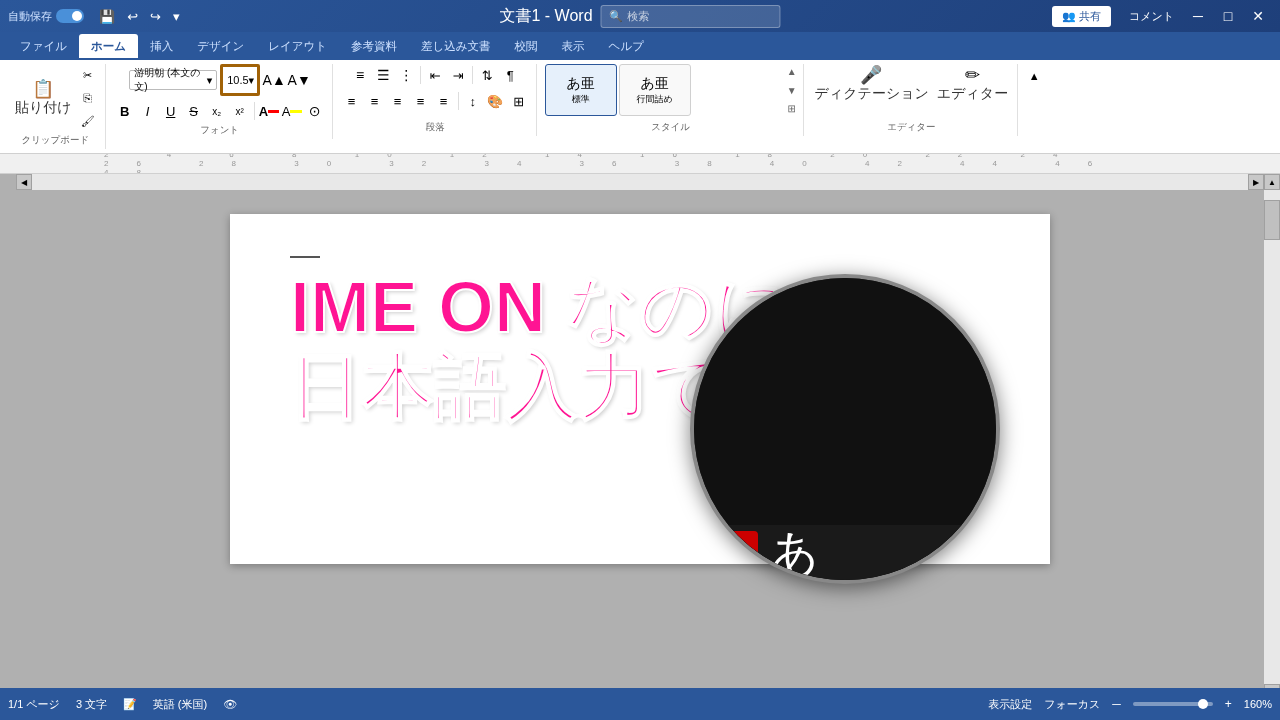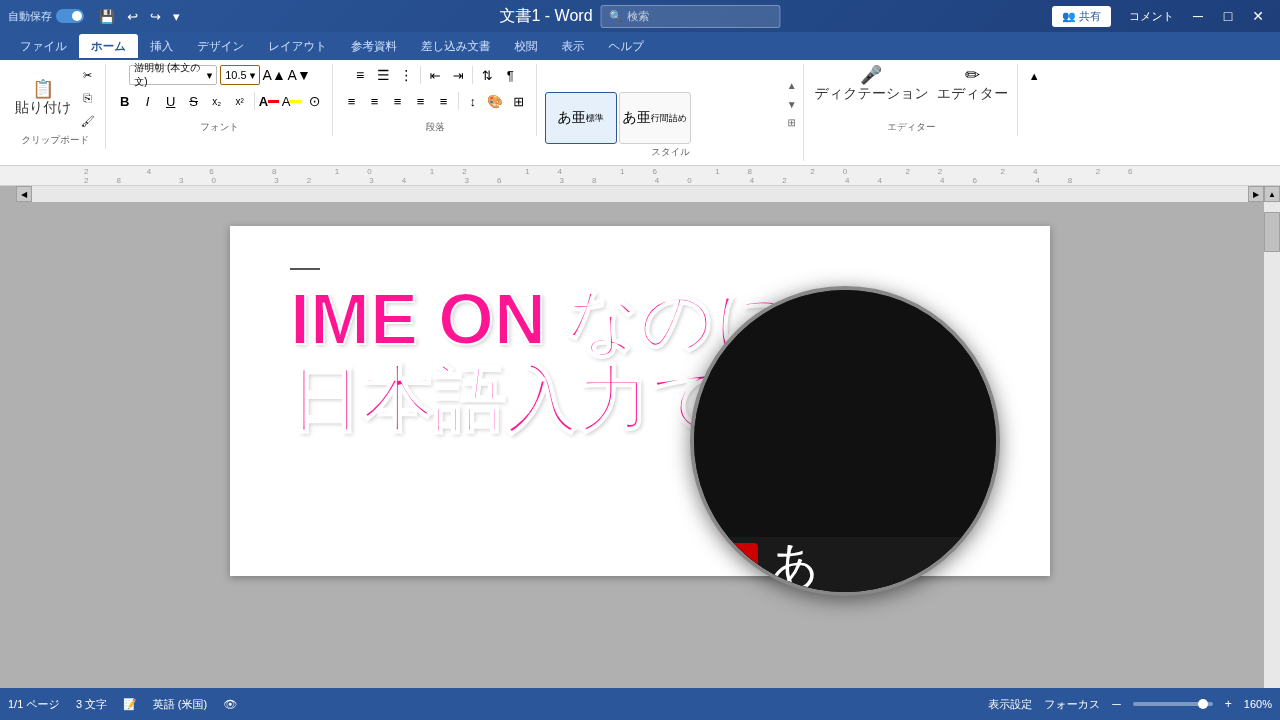--- a/index.html
+++ b/index.html
@@ -212,22 +212,22 @@
       padding: 0 4px;
       font-size: 11px;
       display: flex;
       align-items: center;
       justify-content: space-between;
       cursor: pointer;
       background: white;
     }
     .font-size-box {
       width: 40px;
-      height: 20px;
-      border: 1px solid #a16207;
+      height: 32px;
+      border: 3px solid #a16207;
       border-radius: 2px;
       padding: 0 4px;
       font-size: 11px;
       display: flex;
       align-items: center;
       justify-content: space-between;
       cursor: pointer;
       background: white;
     }
     .format-btn {
@@ -253,26 +253,25 @@
       display: flex;
       gap: 2px;
     }
     .style-item {
       width: 72px;
       height: 52px;
       border: 1px solid #d0d0d0;
       border-radius: 3px;
       cursor: pointer;
       display: flex;
-      flex-direction: row;
+      flex-direction: column;
       align-items: center;
       justify-content: center;
       font-size: 11px;
       background: #f9f9f9;
-      margin-top: 28px;
     }
     .style-item.active { border-color: #2b579a; background: #e6f0fb; }
     .style-arrows {
       display: flex;
       flex-direction: column;
       justify-content: space-between;
       height: 52px;
       padding: 2px 0;
     }
     .style-arrow {
@@ -283,21 +282,21 @@
       color: #666;
     }
 
     
     .ruler {
       height: 20px;
       background: #f0f0f0;
       border-bottom: 1px solid #d0d0d0;
       display: flex;
       align-items: center;
-      padding: 0 80px;
+      padding: 0 100px;
       font-size: 9px;
       color: #888;
       position: relative;
       overflow: hidden;
     }
     .ruler-marks {
       display: flex;
       width: 100%;
       position: relative;
       height: 100%;

